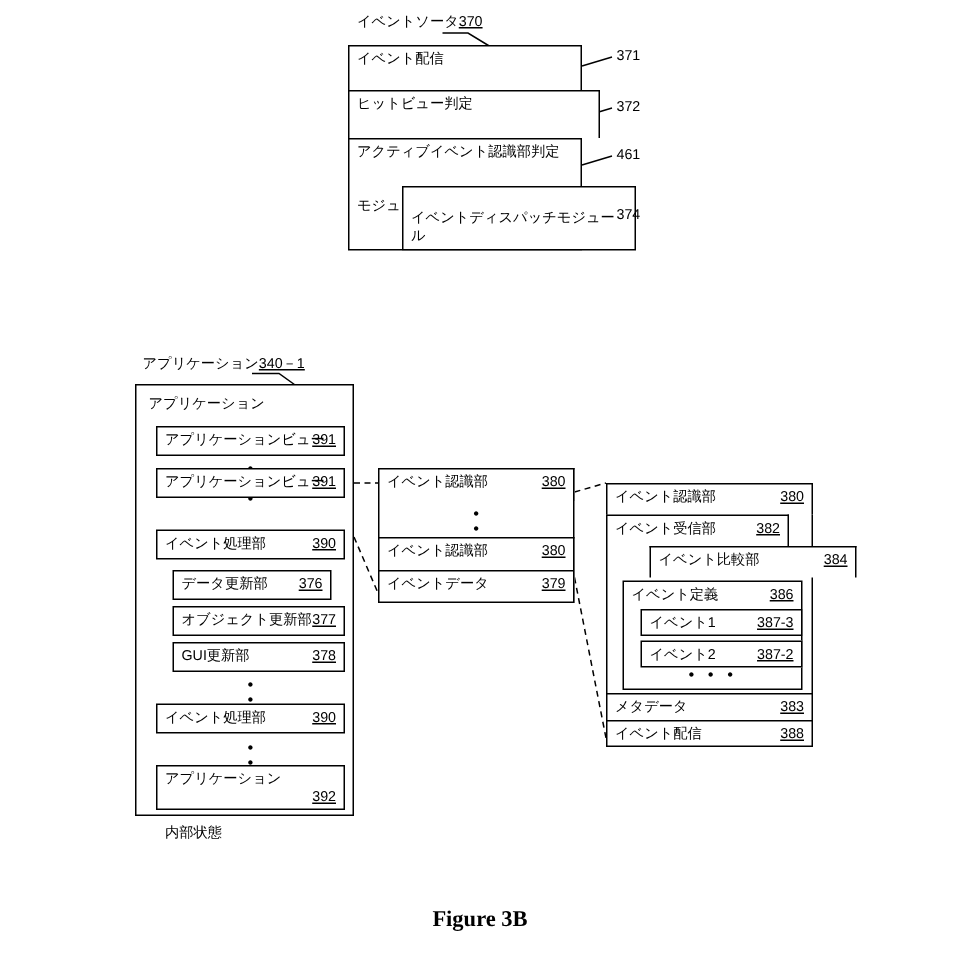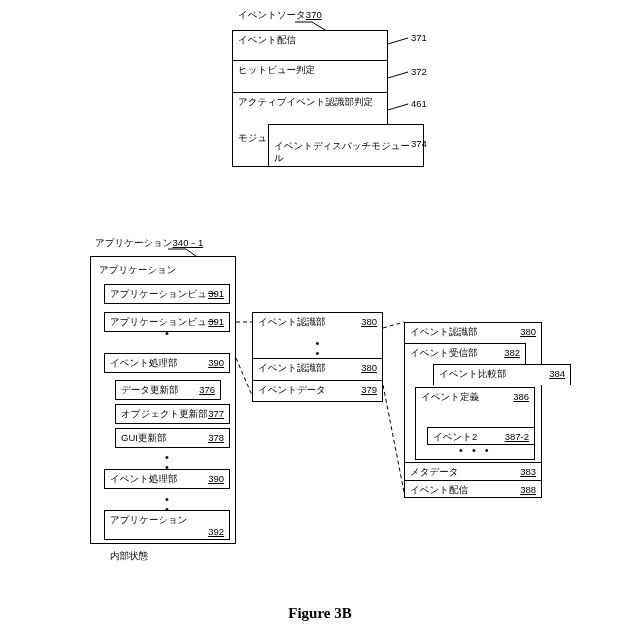--- a/index.html
+++ b/index.html
@@ -116,21 +116,21 @@
 
   <div class="lbl" style="left:238px; top:9px;">
     <span>イベントソータ</span><span class="lbl-ul">370</span>
   </div>
 
   <div class="box" style="left:232px; top:30px; width:156px; height:137px;"></div>
 
   <div class="cell" style="left:232px; top:30px; width:156px; height:30px; border-bottom:none;">
     <span>イベント配信</span>
   </div>
-  <div class="cell" style="left:232px; top:60px; width:156px; height:32px; border-bottom:none;">
+  <div class="cell" style="left:232px; top:60px; width:168px; height:32px; border-bottom:none;">
     <span>ヒットビュー判定</span>
     <span class="txt2">モジュール</span>
   </div>
   <div class="cell" style="left:232px; top:92px; width:156px; height:32px; border-bottom:none;">
     <span>アクティブイベント認識部判定</span>
     <span class="txt2">モジュール</span>
   </div>
   <div class="cell" style="left:232px; top:124px; width:156px; height:43px;margin-left:36px;">
     <span style="display:block; margin-top:12px;">イベントディスパッチモジュール</span>
   </div>
@@ -240,20 +240,24 @@
   <div class="cell" style="left:404px; top:364px; width:138px; height:21px; border-bottom:none;margin-left:29px;">
     <span>イベント比較部</span>
     <span class="num">384</span>
   </div>
 
   <div class="cell" style="left:415px; top:387px; width:120px; height:73px;">
     <span>イベント定義</span>
     <span class="num">386</span>
   </div>
 
+  <div class="cell" style="left:427px; top:406px; width:108px; height:18px;">
+    <span>イベント1</span>
+    <span class="num">387-3</span>
+  </div>
   <div class="cell" style="left:427px; top:427px; width:108px; height:18px;">
     <span>イベント2</span>
     <span class="num">387-2</span>
   </div>
 
   <div class="hdots" style="left:459px; top:444px;">• • •</div>
 
   <div class="cell" style="left:404px; top:462px; width:138px; height:18px; border-bottom:none;">
     <span>メタデータ</span>
     <span class="num">383</span>

